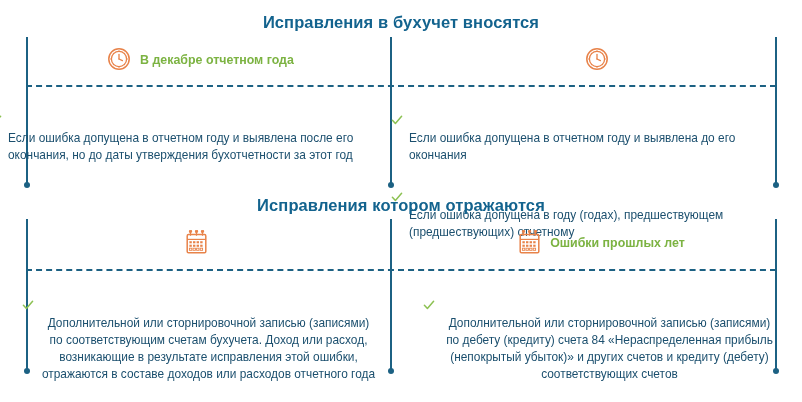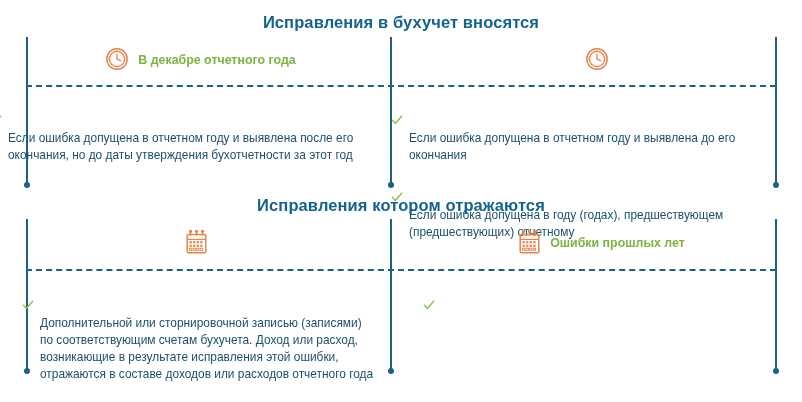--- a/index.html
+++ b/index.html
@@ -137,21 +137,21 @@
 
   
   #section-1 .frame { height: 148px; }
   #section-1 .dashed { top: 48px; }
   #section-1 .head-cell { min-height: 48px; }
   #section-1 .body-cell { padding-top: 12px; padding-left: 8px; }
 
   #section-2 .frame { height: 152px; }
   #section-2 .dashed { top: 50px; }
   #section-2 .head-cell { min-height: 50px; }
-  #section-2 .body-cell { padding-top: 12px; }
+  #section-2 .body-cell { padding-top: 12px; text-align: center; }
 
   #section-2 { margin-top: 6px; }
 </style>
 </head>
 <body>
 
 <div class="infographic">
 
   <div class="section" id="section-1">
 
@@ -180,21 +180,21 @@
               <circle cx="12" cy="20.0" r="0.7" fill="#e8834a"></circle>
               <circle cx="4.0" cy="12" r="0.7" fill="#e8834a"></circle>
               <circle cx="17.6" cy="6.4" r="0.55" fill="#e8834a"></circle>
               <circle cx="17.6" cy="17.6" r="0.55" fill="#e8834a"></circle>
               <circle cx="6.4" cy="17.6" r="0.55" fill="#e8834a"></circle>
               <circle cx="6.4" cy="6.4" r="0.55" fill="#e8834a"></circle>
               <line x1="12" y1="12" x2="12" y2="7.4" stroke="#e8834a" stroke-width="1.3" stroke-linecap="round"></line>
               <line x1="12" y1="12" x2="15.4" y2="13.6" stroke="#e8834a" stroke-width="1.3" stroke-linecap="round"></line>
             </svg>
           </span>
-          <span class="head-label">В декабре отчетного года</span>
+          <span class="head-label">В декабре отчетном года</span>
         </div>
 
         <div class="head-cell">
           <span class="icon">
             <svg width="24" height="24" viewBox="0 0 24 24">
               <circle cx="12" cy="12" r="10.2" fill="none" stroke="#e8834a" stroke-width="1.5"></circle>
               <circle cx="12" cy="12" r="7.6" fill="none" stroke="#e8834a" stroke-width="1.3"></circle>
               <circle cx="12" cy="4.0" r="0.7" fill="#e8834a"></circle>
               <circle cx="20.0" cy="12" r="0.7" fill="#e8834a"></circle>
               <circle cx="12" cy="20.0" r="0.7" fill="#e8834a"></circle>
@@ -330,20 +330,21 @@
           </div>
         </div>
 
         <div class="body-cell">
           <div class="bullet">
             <span class="check">
               <svg width="12" height="12" viewBox="0 0 12 12">
                 <polyline points="1.4,6.2 4.4,9.4 10.6,2.2" fill="none" stroke="#8cc152" stroke-width="1.5" stroke-linecap="round" stroke-linejoin="round"></polyline>
               </svg>
             </span>
+            <span>Дополнительной или сторнировочной записью (записями) по дебету (кредиту) счета 84 «Нераспределенная прибыль (непокрытый убыток)» и других счетов и кредиту (дебету) соответствующих счетов</span>
           </div>
         </div>
       </div>
 
     </div>
   </div>
 
 </div>
 
 </body></html>

